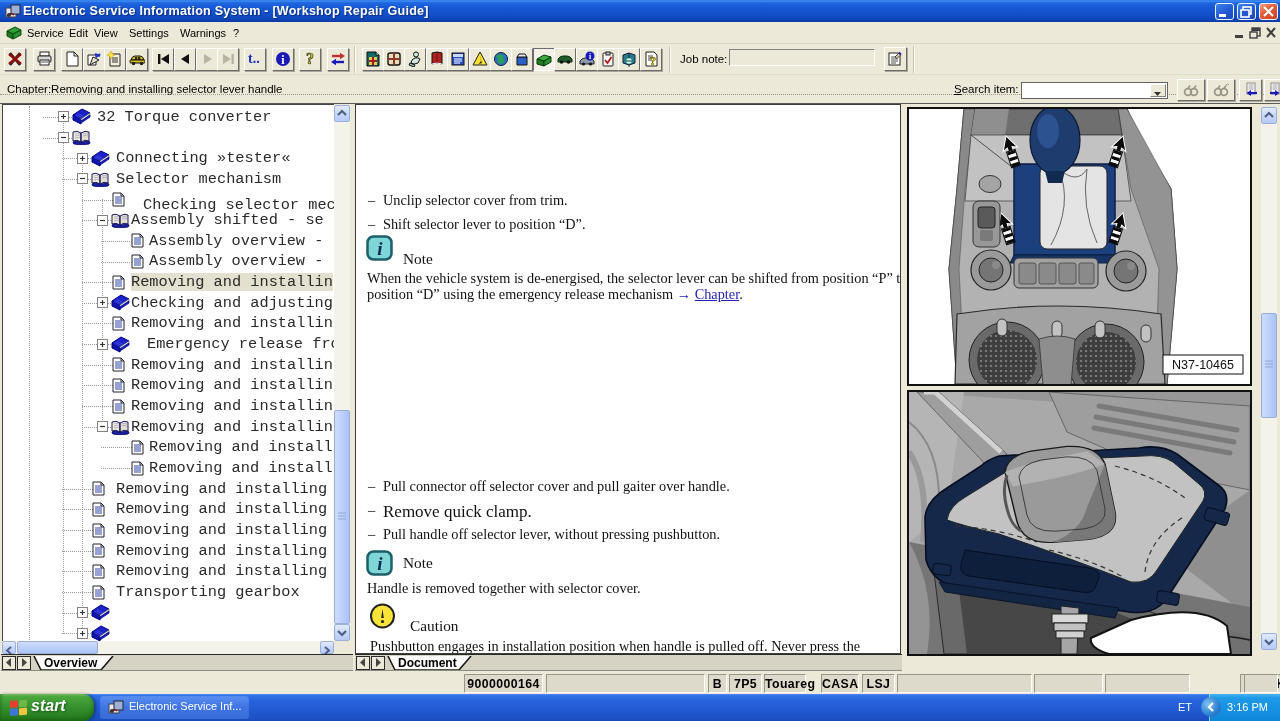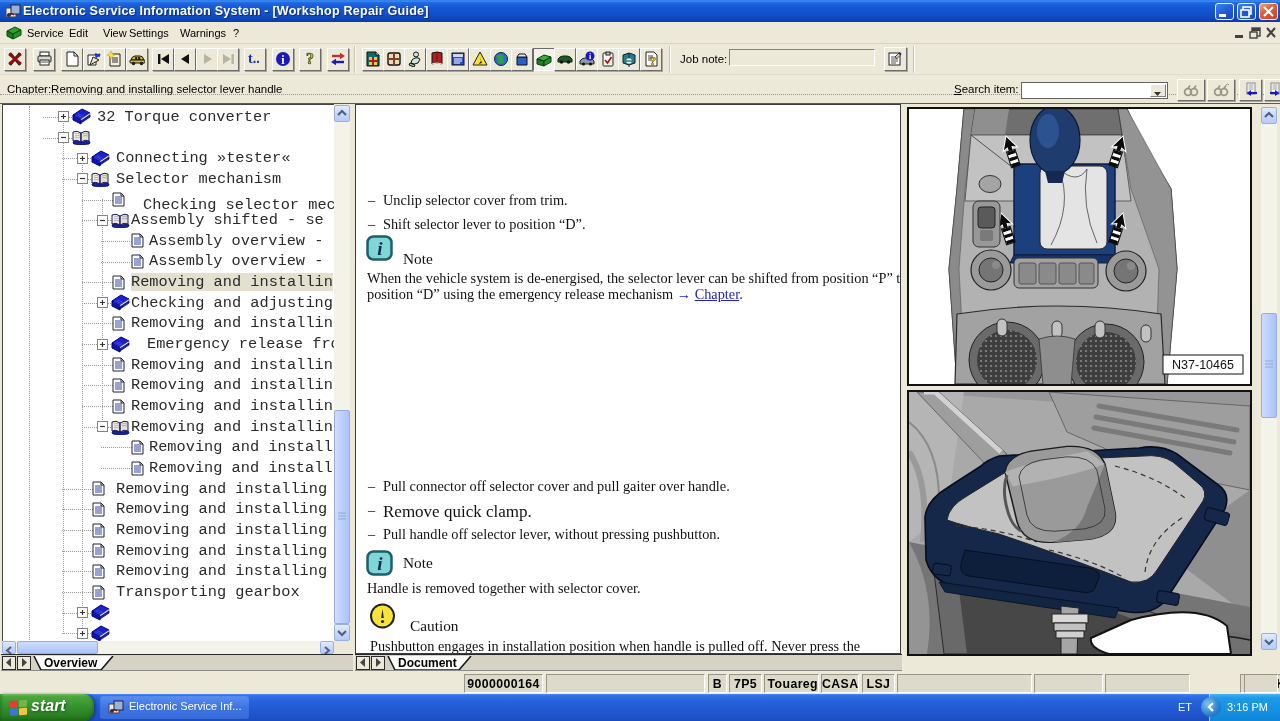--- a/index.html
+++ b/index.html
@@ -72,21 +72,21 @@
 <div id="menubar" class="abs"></div>
 <div class="abs" style="left:6px;top:25px;width:16px;height:16px;">
 <svg width="16" height="16">
       <polygon points="1,6 9,2 15,5 7,9" fill="#2f9e33" stroke="#0a4a0c"></polygon>
       <polygon points="1,6 7,9 7,14 1,11" fill="#1f7a22" stroke="#0a4a0c"></polygon>
       <polygon points="7,9 15,5 15,10 7,14" fill="#2a8f2e" stroke="#0a4a0c"></polygon>
     </svg>
 </div>
 <div class="menuitem" style="left:27px;">Service</div>
 <div class="menuitem" style="left:69px;">Edit</div>
-<div class="menuitem" style="left:103px;">View</div>
+<div class="menuitem" style="left:94px;">View</div>
 <div class="menuitem" style="left:129px;">Settings</div>
 <div class="menuitem" style="left:180px;">Warnings</div>
 <div class="menuitem" style="left:233px;">?</div>
 <div class="mdibtn" style="left:1233px;"><svg width="14" height="13">
       <rect x="2" y="9" width="8" height="3" fill="#404040"></rect>
     </svg></div>
 <div class="mdibtn" style="left:1248px;"><svg width="14" height="13">
       <rect x="4" y="2" width="8" height="3" fill="#404040"></rect>
       <rect x="4" y="2" width="8" height="8" fill="none" stroke="#404040" stroke-width="1.4"></rect>
       <rect x="2" y="6" width="7" height="6" fill="#ece9d8" stroke="#404040" stroke-width="1.4"></rect>
@@ -813,21 +813,21 @@
 <div class="abs sb-thumb" style="left:1261px;top:313px;width:16px;height:105px;"></div>
 <svg class="abs" style="left:1265px;top:360px;" width="8" height="10">
       <path d="M0 1 h8 M0 4 h8 M0 7 h8" stroke="#8fa8d8" stroke-width="1"></path>
     </svg>
   </div>
 <div id="statusbar">
     <div class="sfield" style="left:464px;width:79px;">9000000164</div>
 <div class="sfield" style="left:546px;width:159px;"></div>
 <div class="sfield" style="left:708px;width:19px;">B</div>
 <div class="sfield" style="left:729px;width:33px;">7P5</div>
-<div class="sfield" style="left:764px;width:55px;text-align:right;">Touareg</div>
+<div class="sfield" style="left:764px;width:42px;">Touareg</div>
 <div class="sfield" style="left:821px;width:38px;">CASA</div>
 <div class="sfield" style="left:862px;width:33px;">LSJ</div>
 <div class="sfield" style="left:897px;width:135px;"></div>
 <div class="sfield" style="left:1034px;width:69px;"></div>
 <div class="sfield" style="left:1105px;width:85px;"></div>
 <div class="sfield" style="left:1240px;width:62px;">MURKA</div>
 <div class="sfield" style="left:1244px;width:34px;"></div>
   </div>
 <div id="taskbar" class="abs"></div>
 <div id="startbtn" class="abs"></div>

